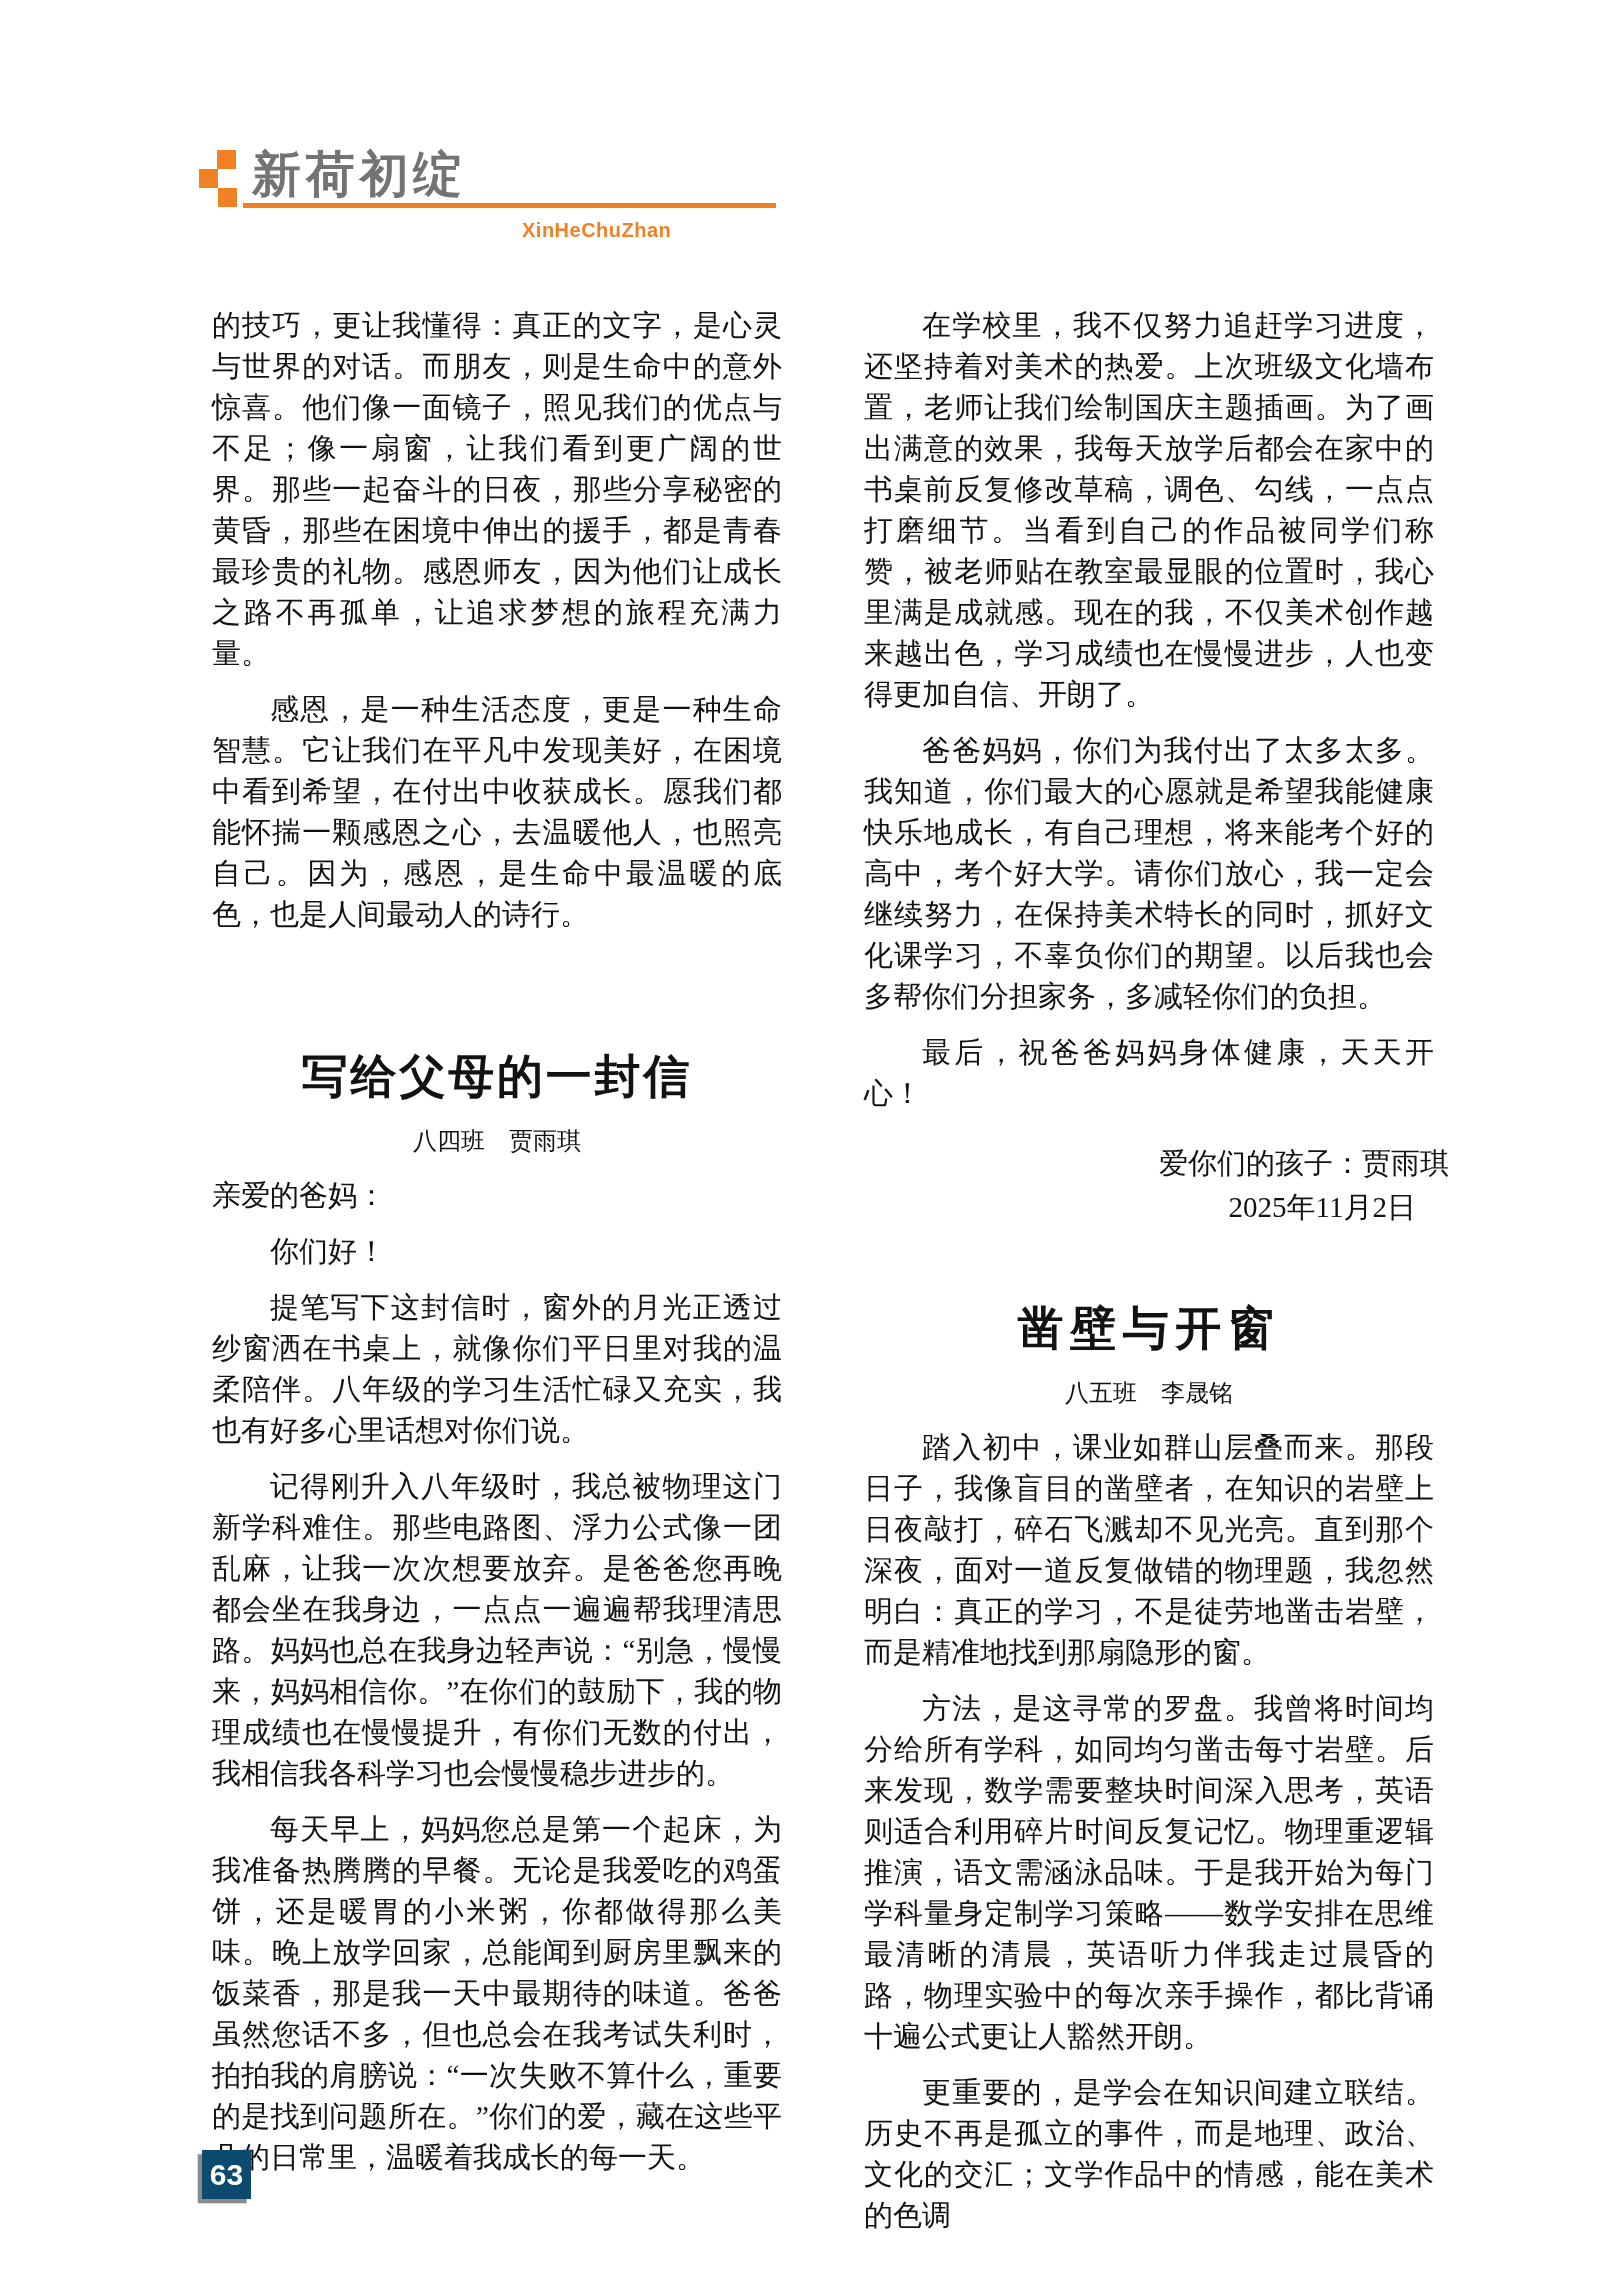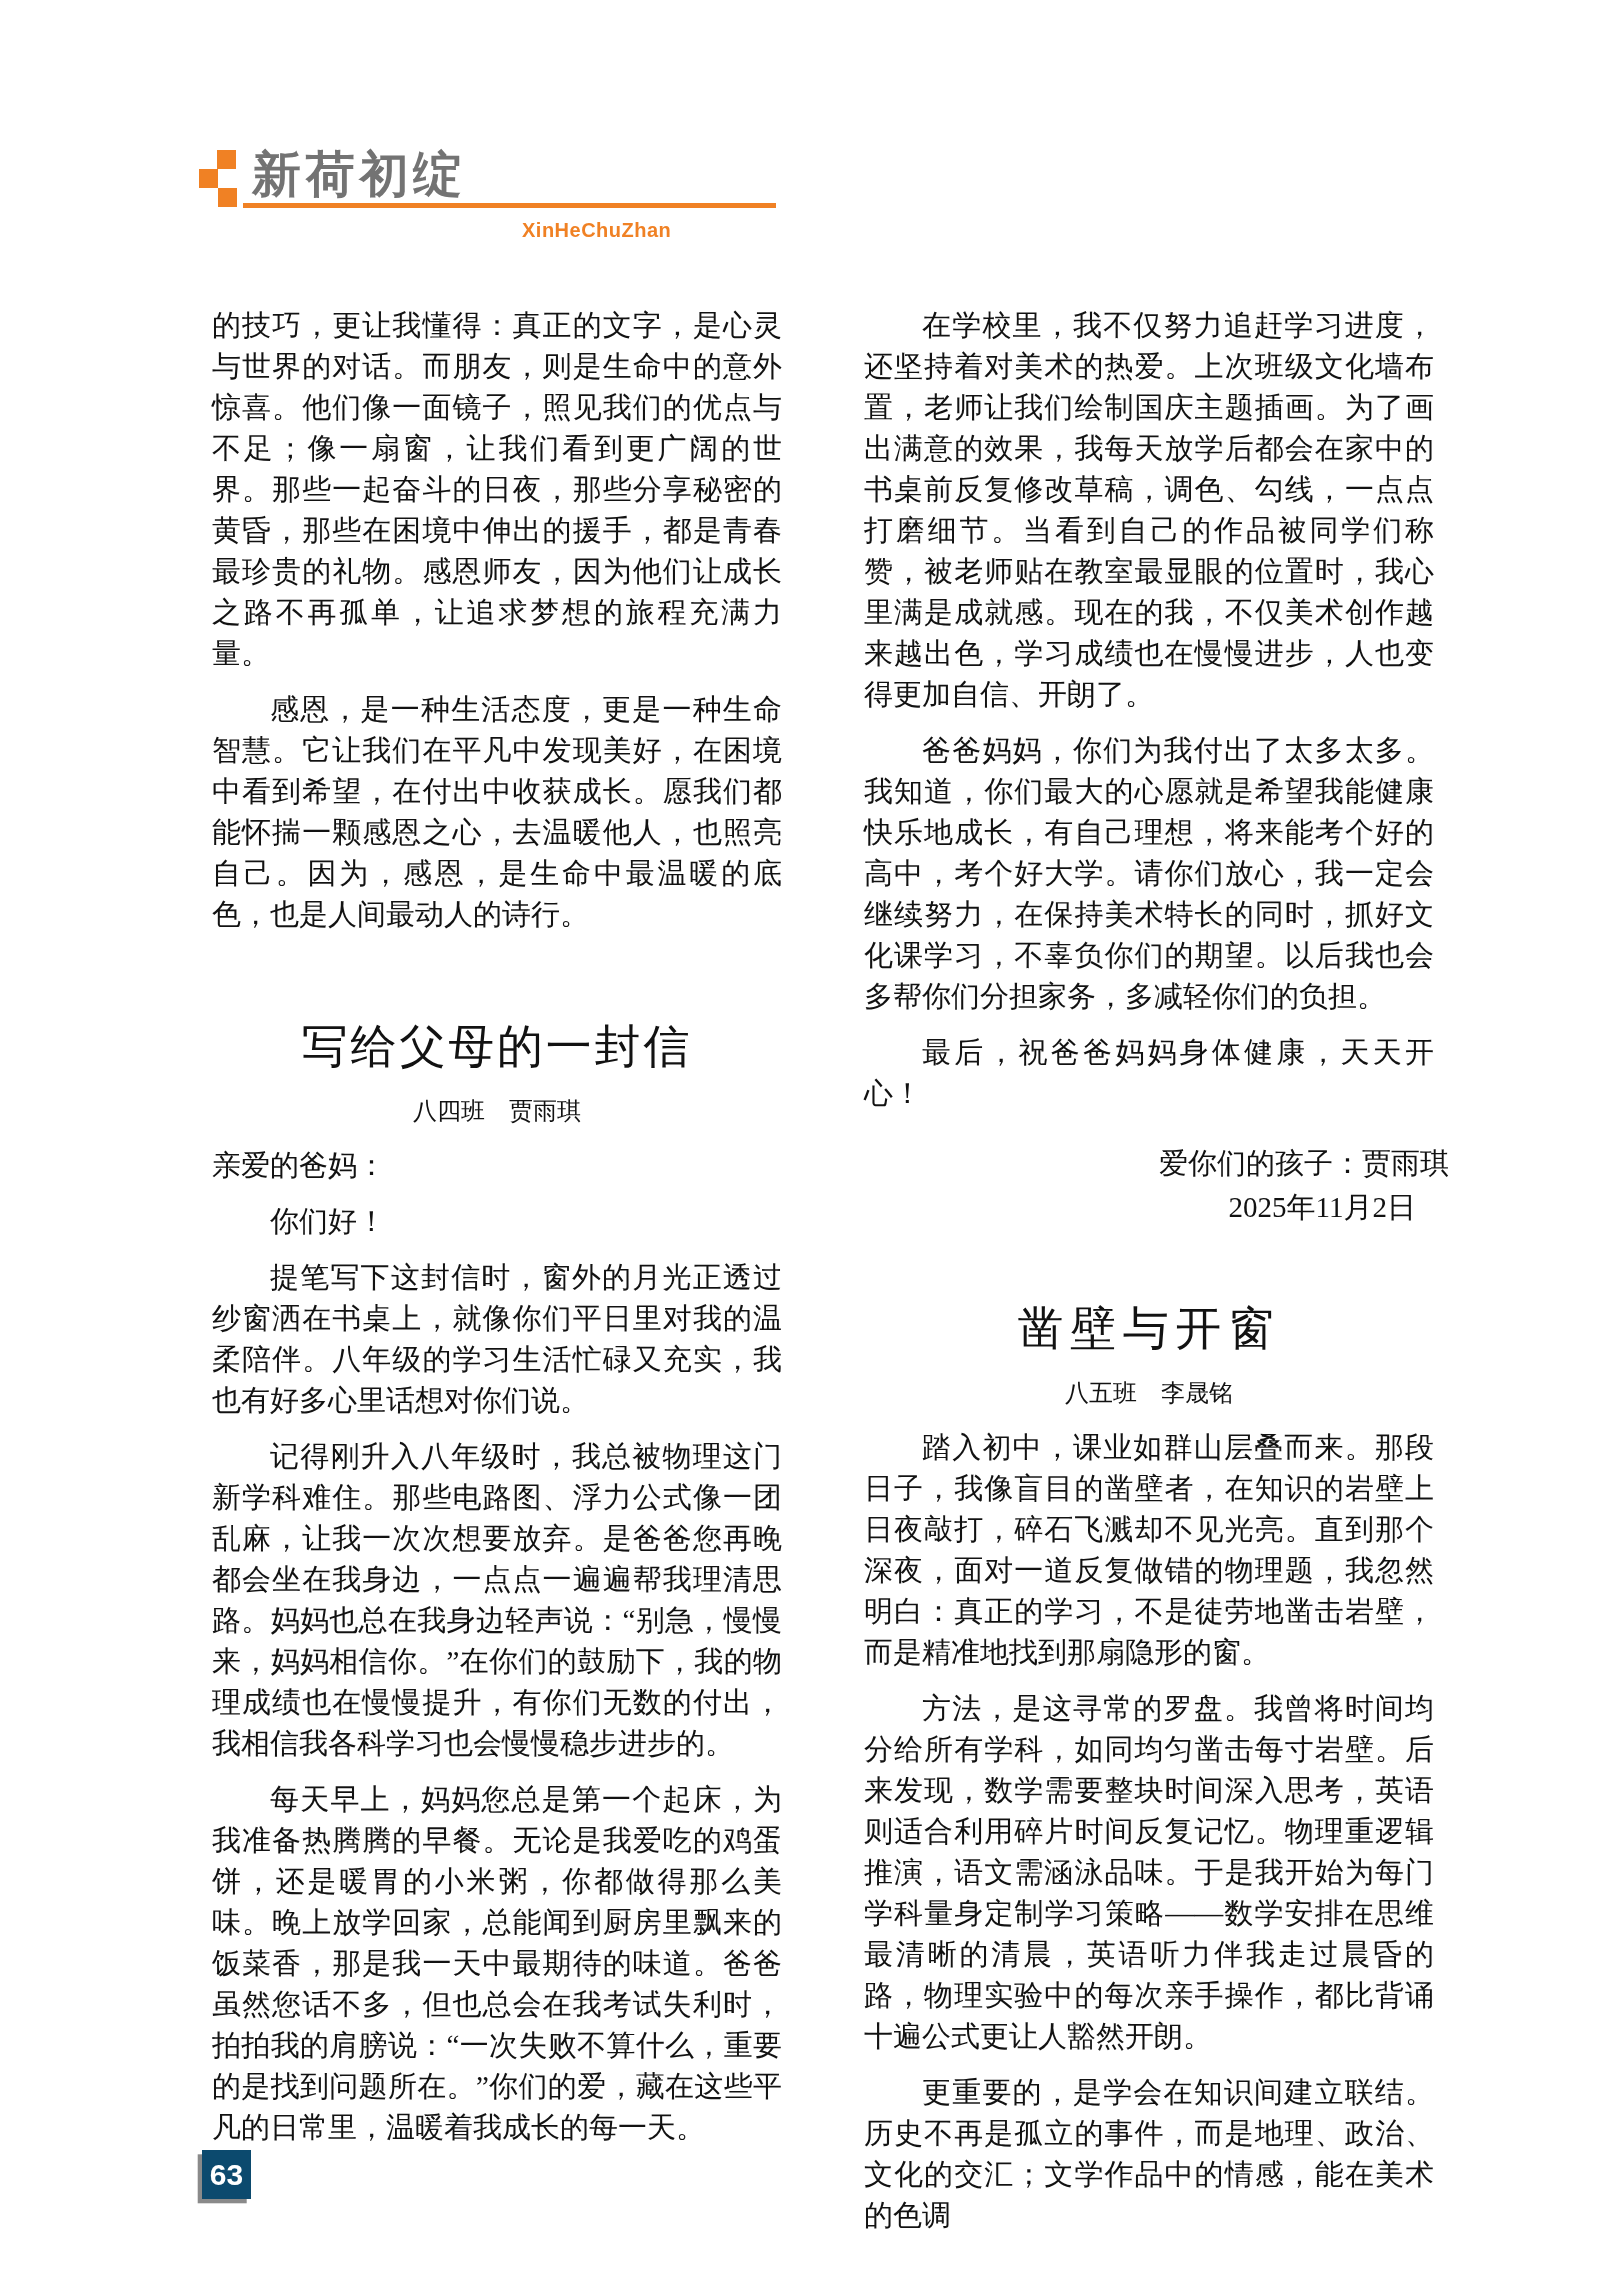--- a/index.html
+++ b/index.html
@@ -25,22 +25,22 @@
   
   .col {
     position:absolute; top:290px; width:600px;
     font-size:29px; line-height:41px; text-align:justify;
   }
   .col-left  { left:197px; }
   .col-right { left:849px; }
   .col p { margin:15px; }
   .indent { text-indent:2em; }
   .article-title {
-    font-weight:normal; text-align:center; font-size:46px; line-height:58px;
-    margin:83px 0 0 0; letter-spacing:2.8px; text-indent:0;
+    font-weight:bold; text-align:center; font-size:46px; line-height:58px;
+    margin:113px 0 0 0; letter-spacing:2.8px; text-indent:0;
   }
   .title2 { margin-top:71px; letter-spacing:6.6px; }
   .byline { text-align:center; font-size:24px; line-height:38px; margin-top:16px; text-indent:0; }
   .salutation { margin-top:70px; }
   .essay-first { margin-top:66px; }
   .sign-block { margin-top:26.6px; text-align:right; font-size:29px; line-height:44px; }
   .sign-date { padding-right:33px; }
   
   .page-number {
     position:absolute; left:202px; top:2150px; width:49px; height:49px;

